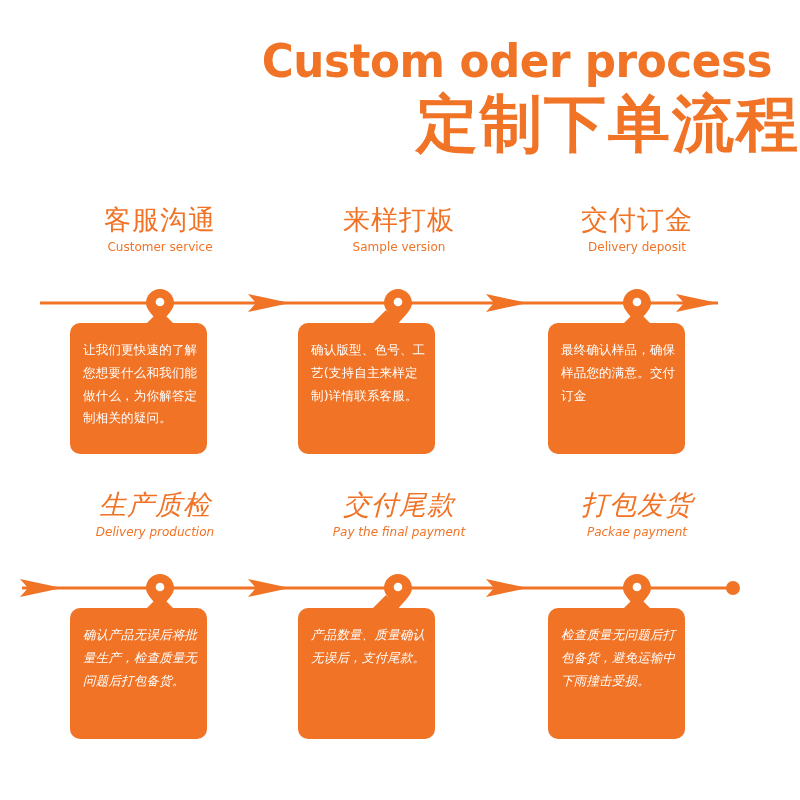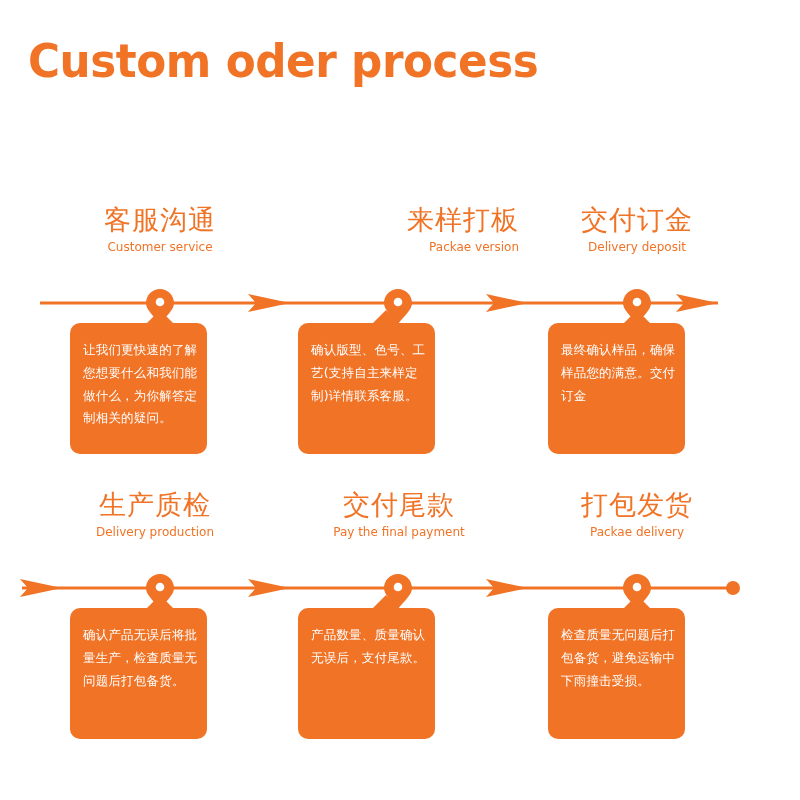--- a/index.html
+++ b/index.html
@@ -19,21 +19,21 @@
     width: 800px;
     height: 800px;
   }
 
   
   .title-block {
     position: absolute;
     top: 36px;
     left: 0;
     width: 800px;
-    text-align: left;
+    text-align: right;
   }
   .title-en {
     font-family: "DejaVu Sans", sans-serif;
     font-weight: bold;
     font-size: 47px;
     letter-spacing: -0.5px;
     color: #F07326;
     line-height: 1.05;
     transform: scaleX(0.93);
     transform-origin: center;
@@ -50,21 +50,21 @@
     white-space: nowrap;
   }
 
   
   .row {
     position: absolute;
     left: 0;
     width: 800px;
   }
   .row-1 { top: 205px; }
-  .row-2 { top: 490px; }
+  .row-2 { top: 490px; font-style: italic; }
 
   
   .heads {
     position: relative;
     height: 78px;
   }
   .head {
     position: absolute;
     text-align: center;
     width: 240px;
@@ -131,32 +131,33 @@
     word-break: break-all;
   }
 </style>
 </head>
 <body>
 
 <div class="page">
 
   <div class="title-block">
     <div class="title-en">Custom oder process</div>
+    <div class="title-cn">定制下单流程</div>
   </div>
 
   <div class="row row-1">
 
     <div class="heads">
       <div class="head" style="left:40px;">
         <div class="head-cn">客服沟通</div>
         <div class="head-en">Customer service</div>
       </div>
-      <div class="head" style="left:279px;text-align:right;">
+      <div class="head" style="left:279px;">
         <div class="head-cn">来样打板</div>
-        <div class="head-en">Packae version</div>
+        <div class="head-en">Sample version</div>
       </div>
       <div class="head" style="left:517px;">
         <div class="head-cn">交付订金</div>
         <div class="head-en">Delivery deposit</div>
       </div>
     </div>
 
     <div class="timeline">
       <svg width="800" height="40" viewBox="0 0 800 40">
         <line x1="40" y1="20" x2="718" y2="20" stroke="#F07326" stroke-width="3.2"></line>
@@ -204,21 +205,21 @@
       <div class="head" style="left:35px;">
         <div class="head-cn">生产质检</div>
         <div class="head-en">Delivery production</div>
       </div>
       <div class="head" style="left:279px;">
         <div class="head-cn">交付尾款</div>
         <div class="head-en">Pay the final payment</div>
       </div>
       <div class="head" style="left:517px;">
         <div class="head-cn">打包发货</div>
-        <div class="head-en">Packae delivery</div>
+        <div class="head-en">Packae payment</div>
       </div>
     </div>
 
     <div class="timeline">
       <svg width="800" height="40" viewBox="0 0 800 40">
         <line x1="22" y1="20" x2="733" y2="20" stroke="#F07326" stroke-width="3.2"></line>
 
         <path d="M 20 11 L 62 20 L 20 29 L 28 20 Z" fill="#F07326"></path>
 
         <path d="M 248 11 L 290 20 L 248 29 L 256 20 Z" fill="#F07326"></path>

